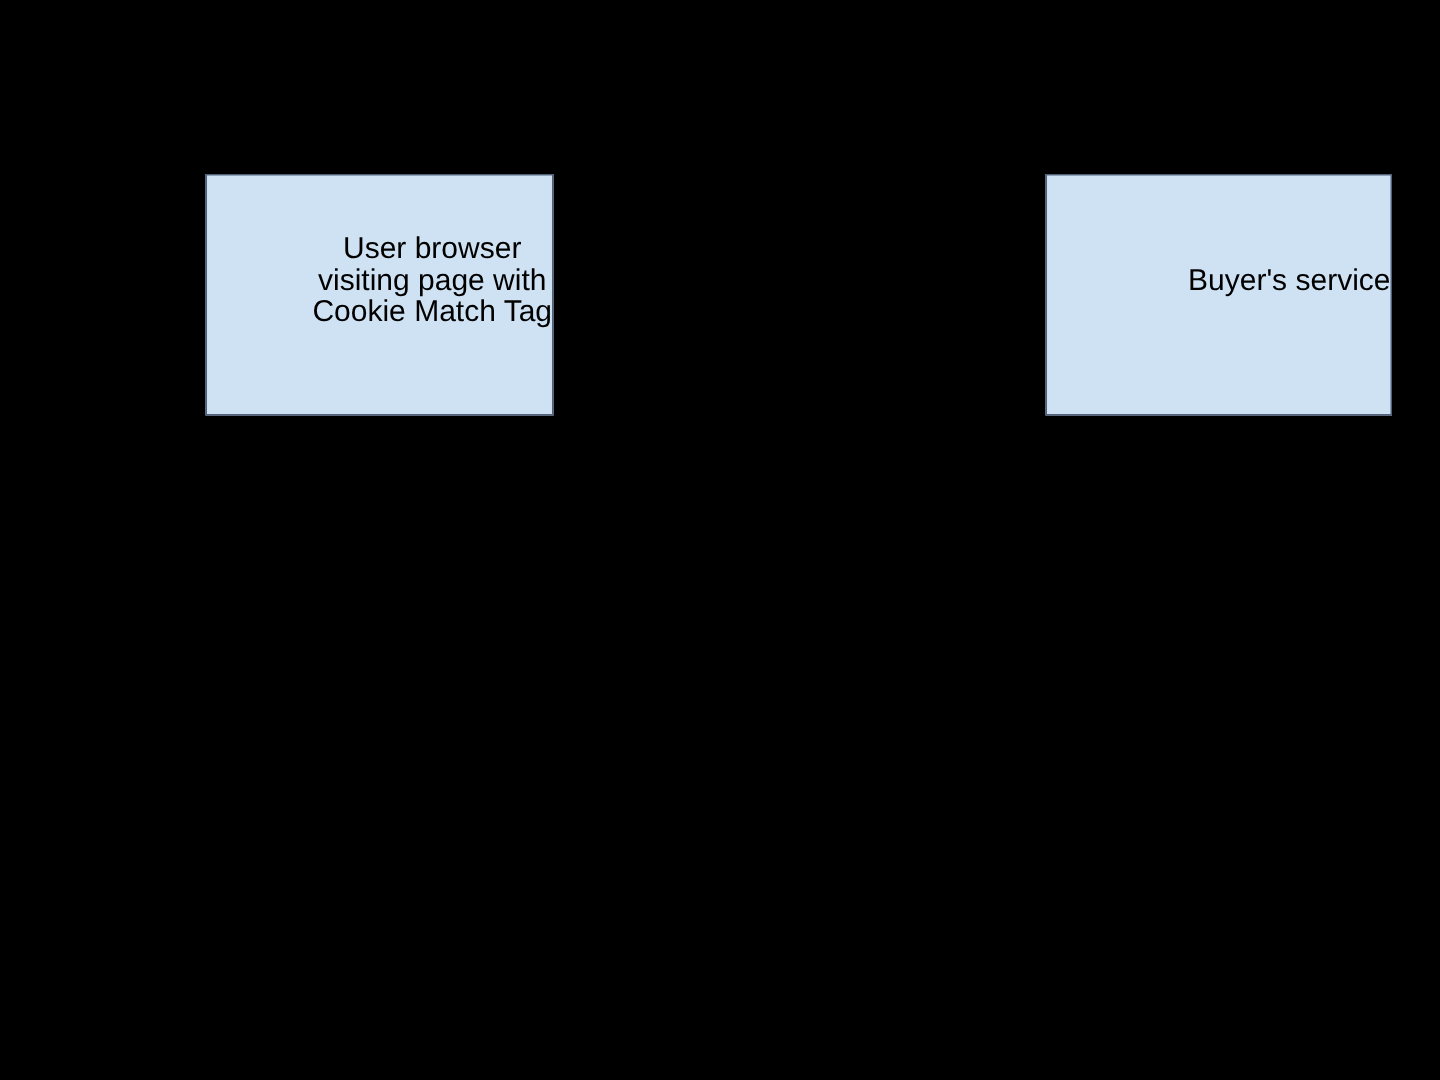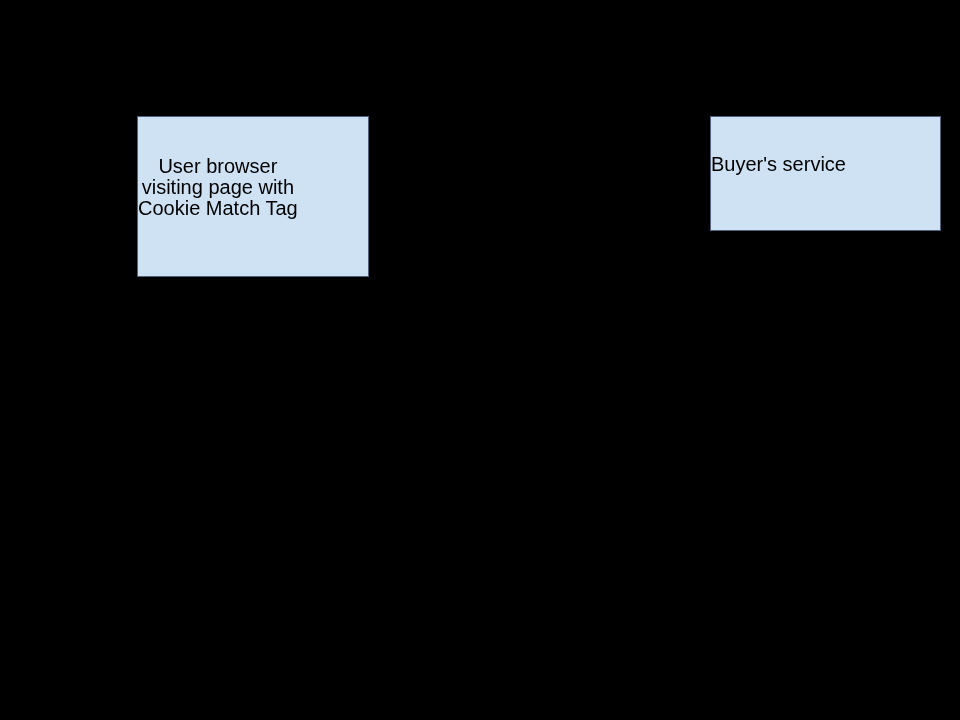--- a/index.html
+++ b/index.html
@@ -15,36 +15,36 @@
     overflow: hidden;
     font-family: "Liberation Sans", "DejaVu Sans", sans-serif;
   }
   .node {
     position: absolute;
     box-sizing: border-box;
     background: var(--node-fill, #cfe2f3);
     border: 1.5px solid var(--node-border, #51617c);
     display: flex;
     align-items: center;
-    justify-content: flex-start;
+    justify-content: flex-end;
   }
   .node-label {
     position: relative;
     top: -9px;
     color: var(--node-text, #000000);
     font-size: 20px;
     line-height: 21.3px;
     text-align: center;
     white-space: pre-line;
   }
   #node-user-browser {
     left: 137px; top: 116px; width: 232px; height: 161px;
   }
   #node-buyers-service {
-    left: 697px; top: 116px; width: 231px; height: 115px; margin-left: 13px;
+    left: 697px; top: 116px; width: 231px; height: 161px;
   }
   #node-google-cms {
     left: 140px; top: 493px; width: 232px; height: 161px;
   }
 </style>
 </head>
 <body>
 
 <div id="canvas" style="--node-fill: #cfe2f3; --node-border: #51617c; --node-text: #000000; --bg: #000000;">
 

